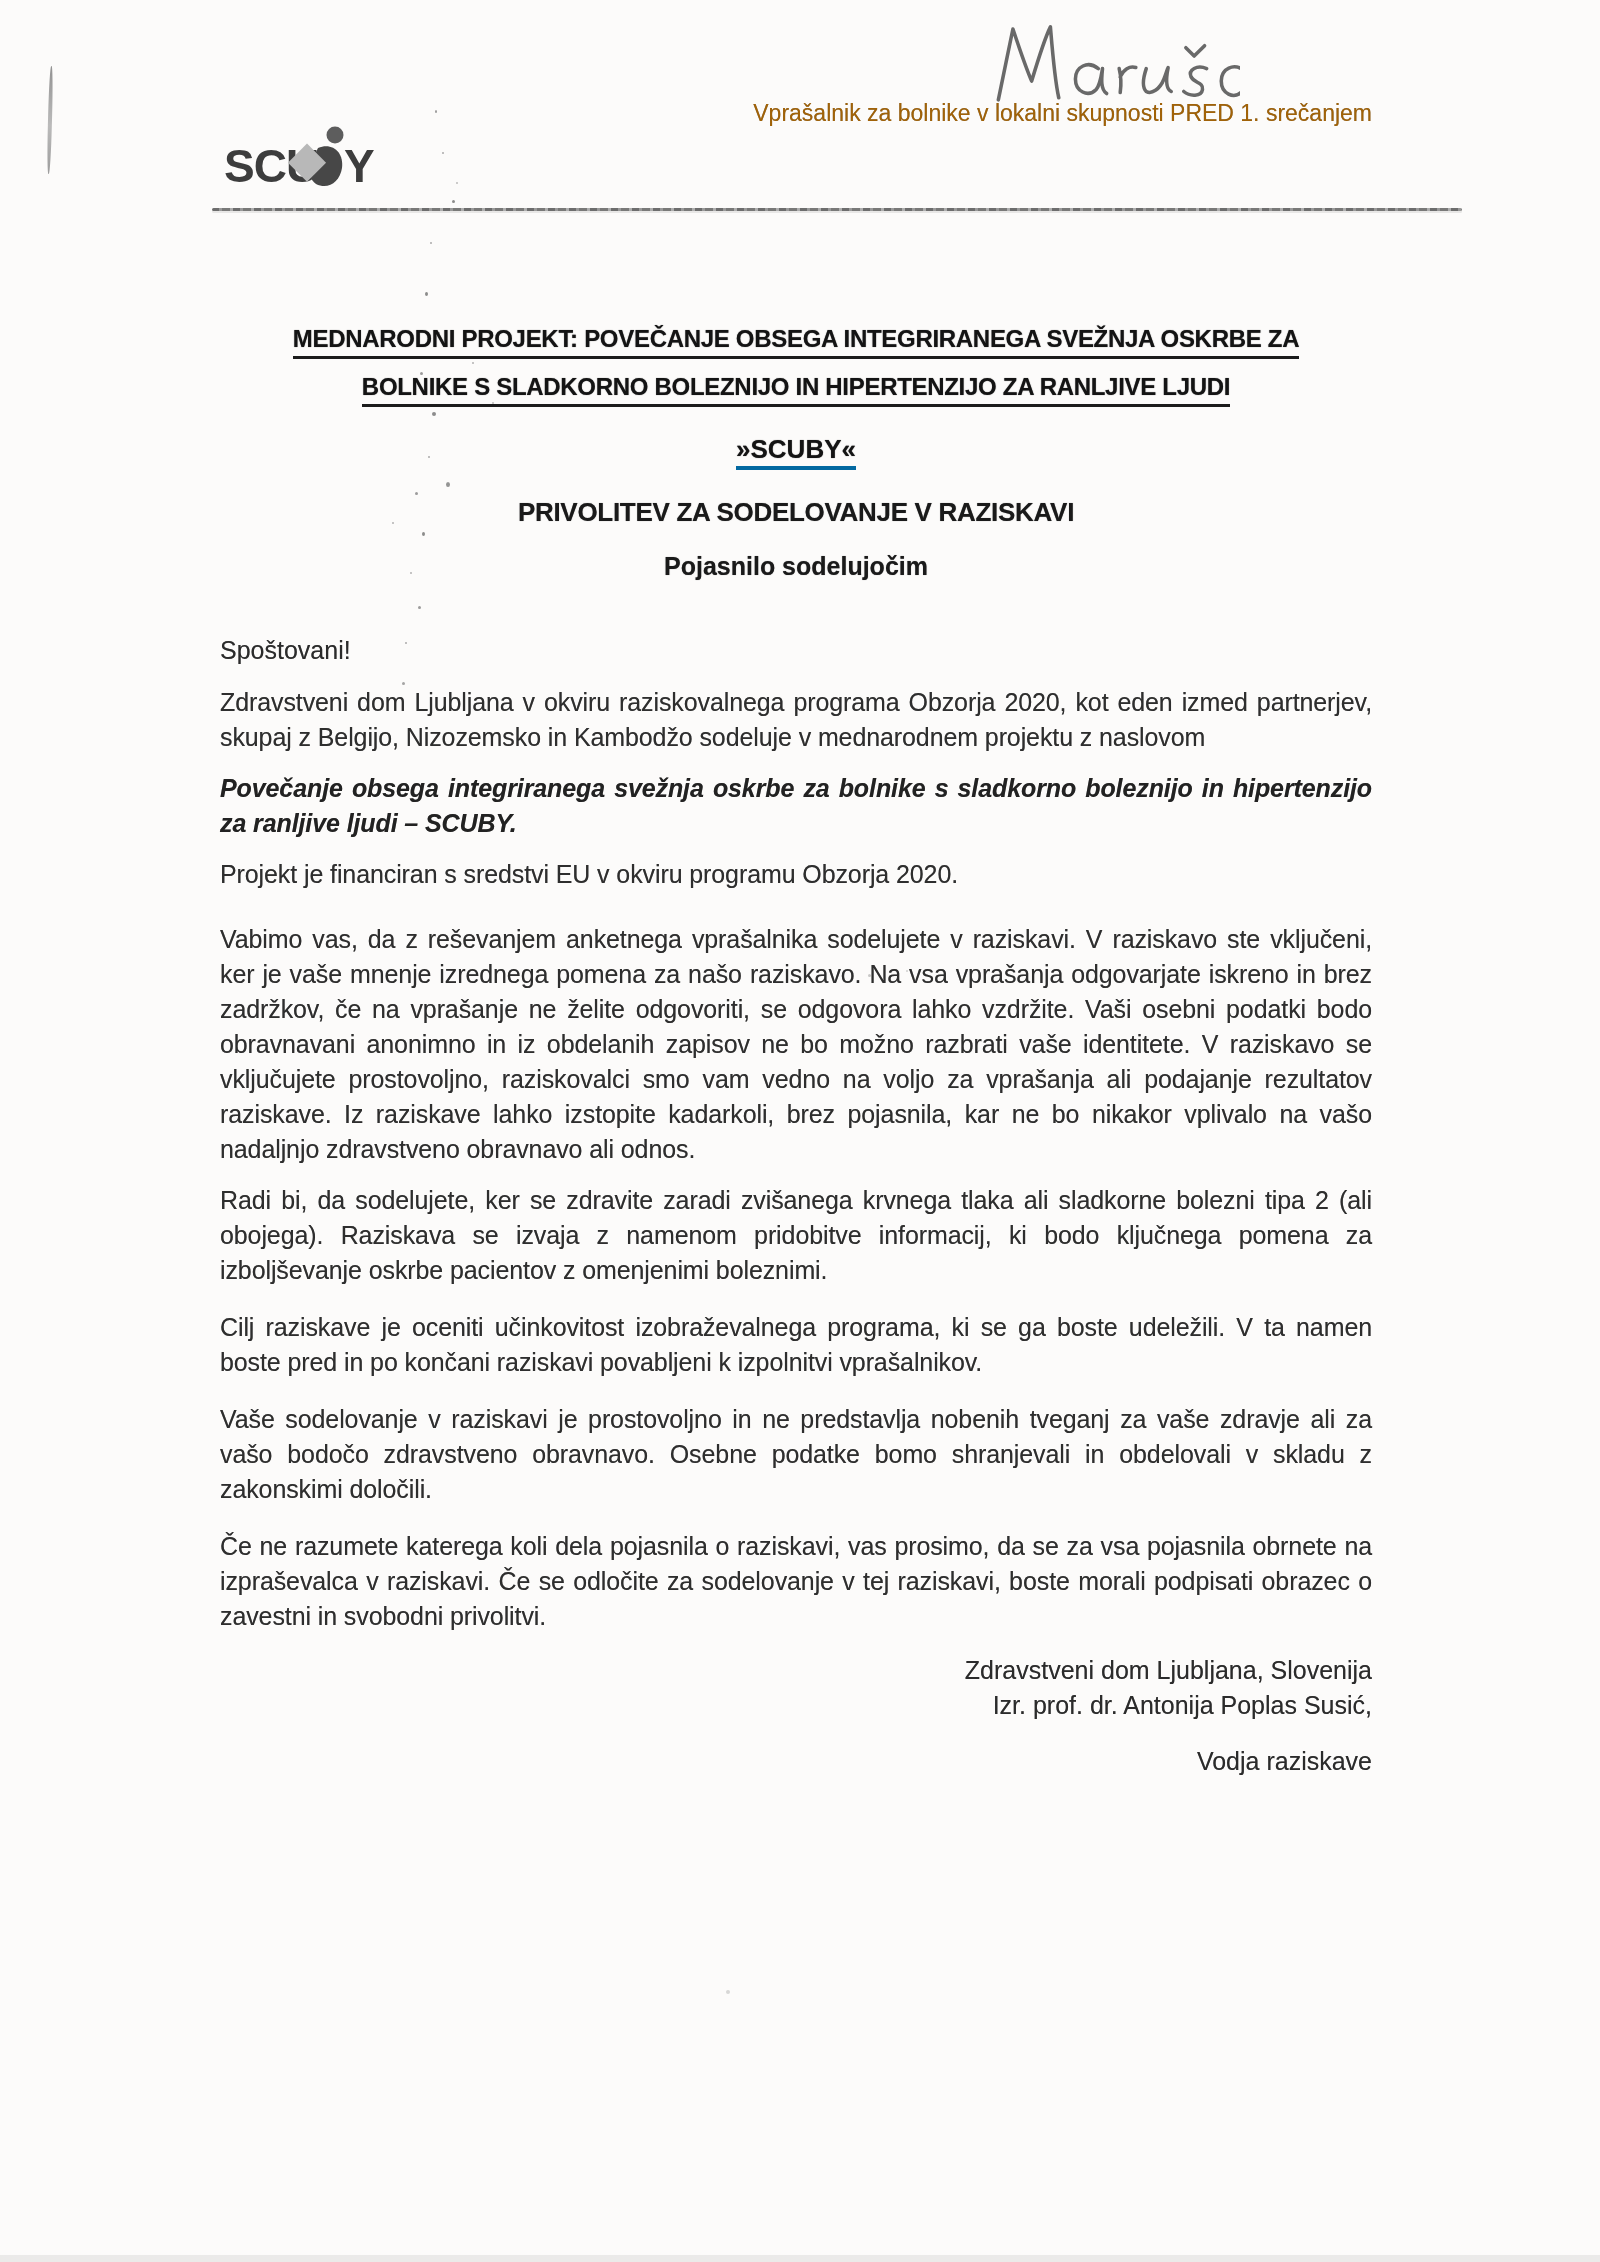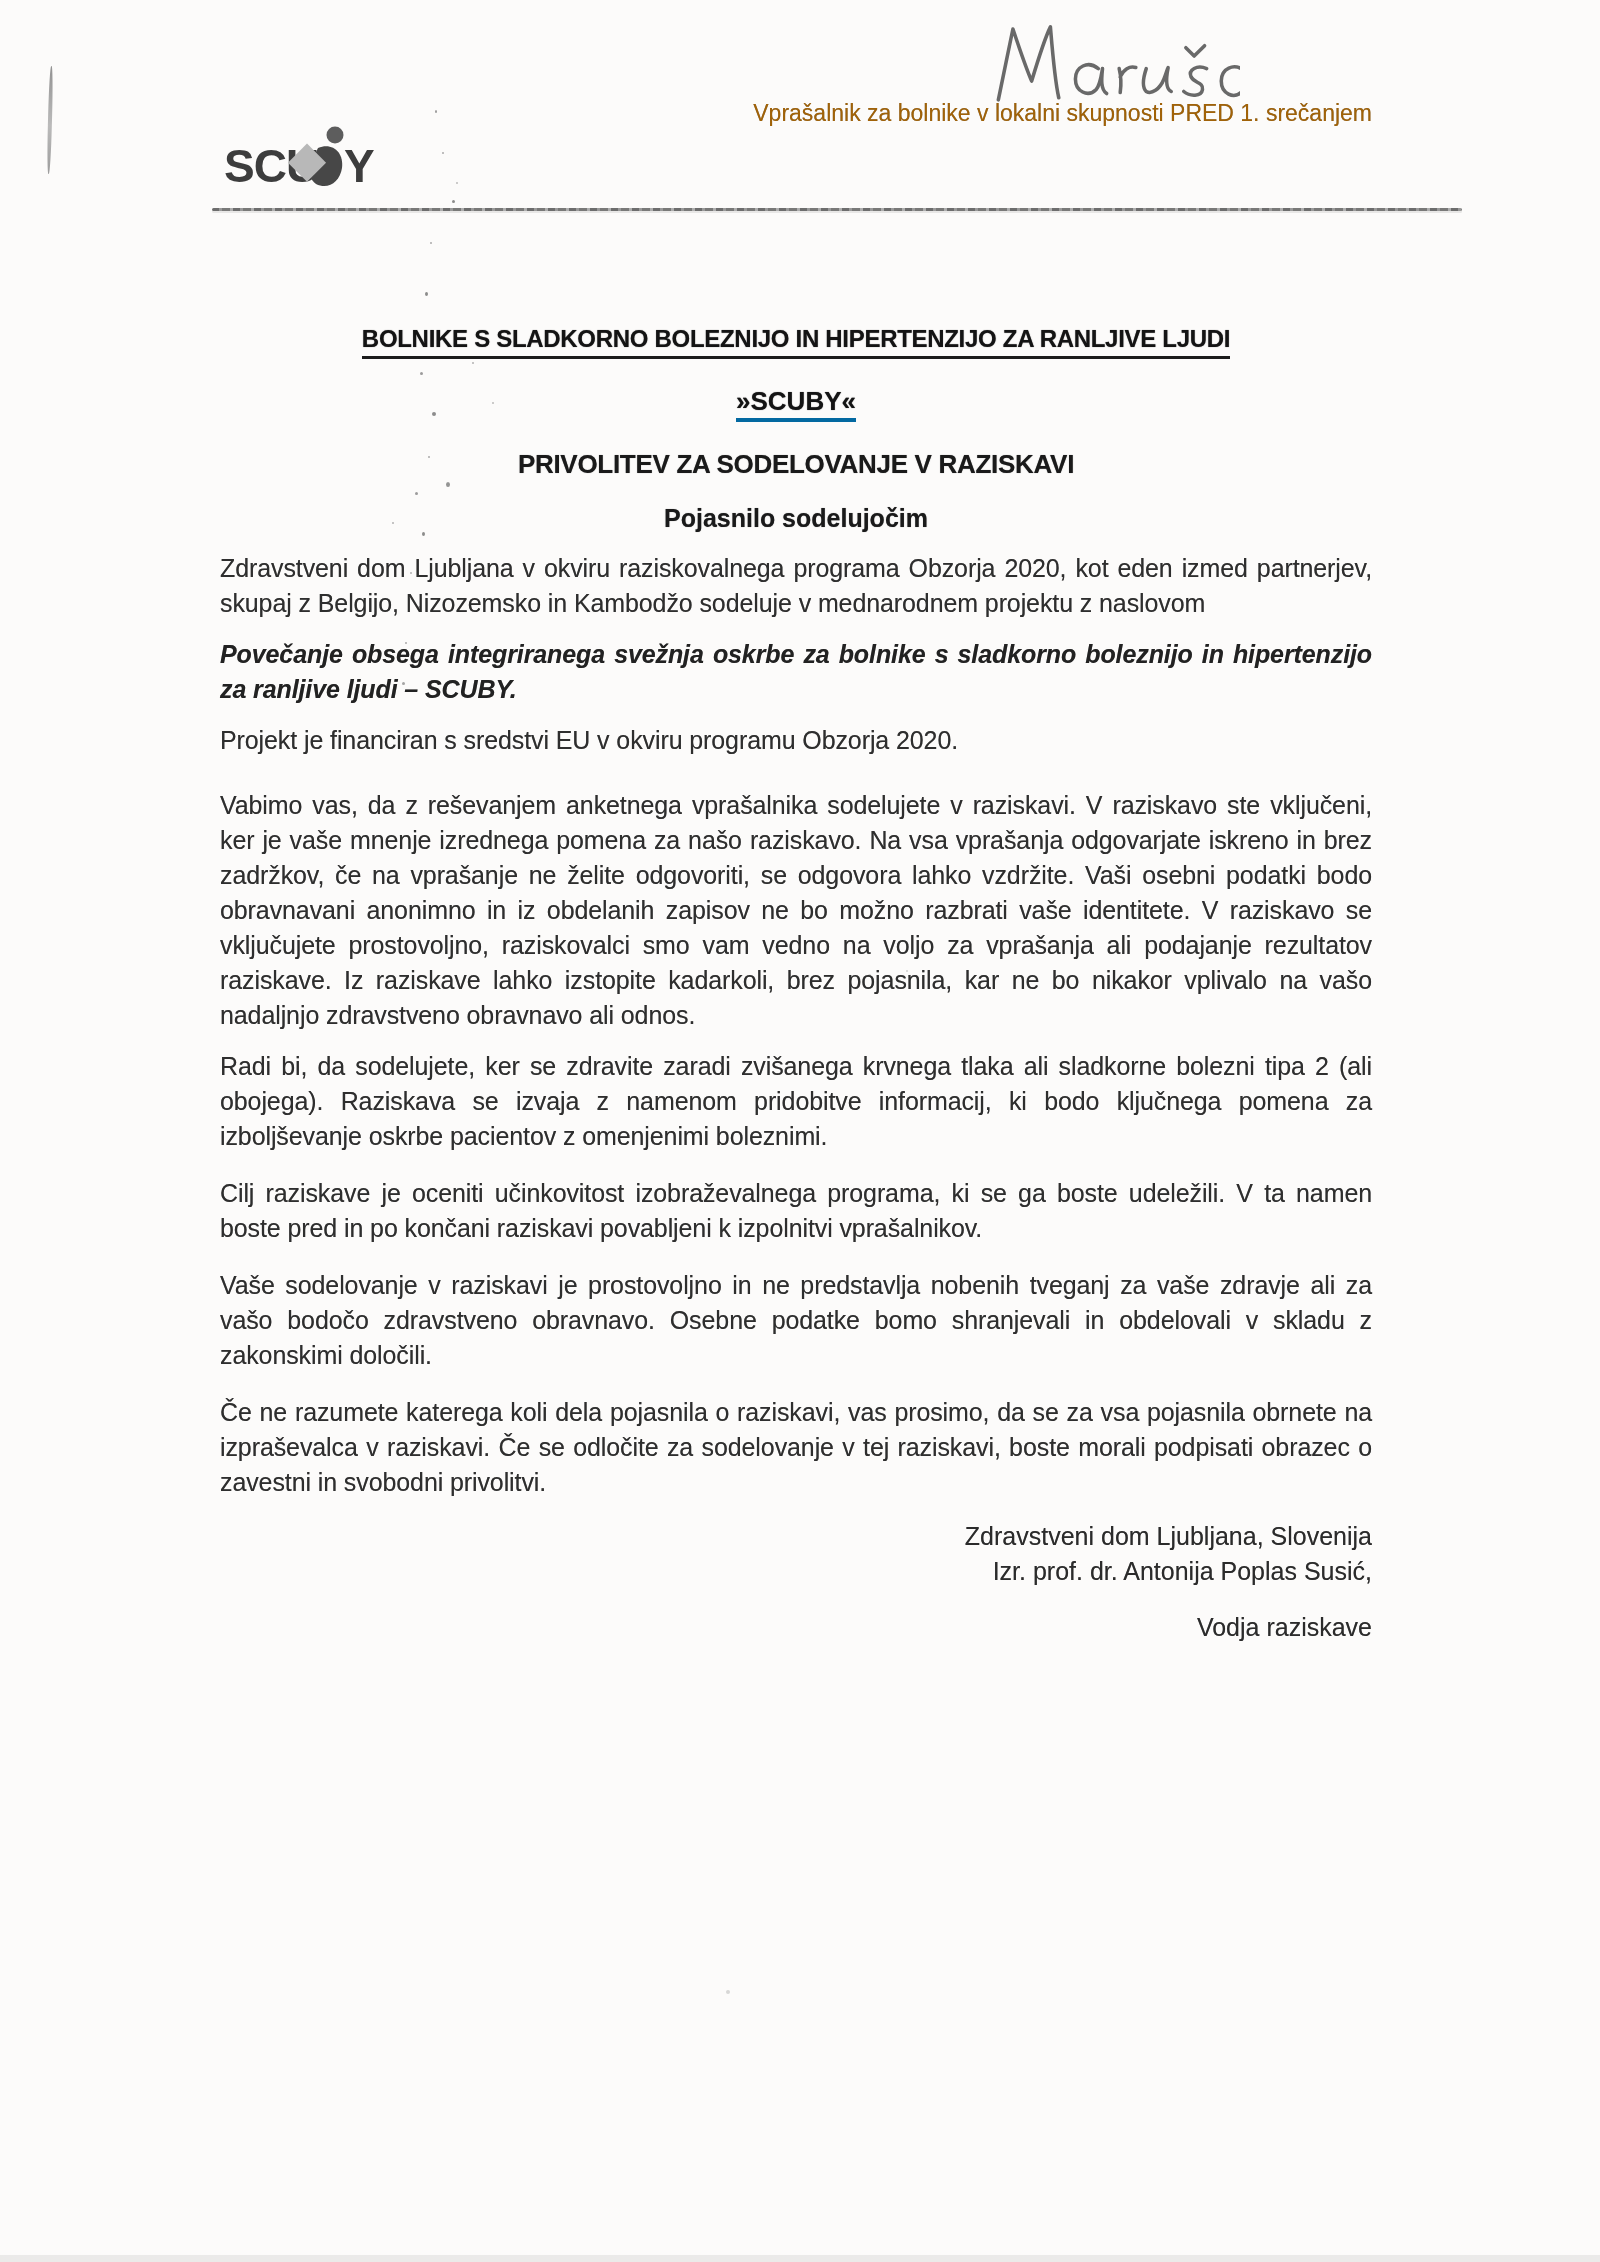--- a/index.html
+++ b/index.html
@@ -123,30 +123,32 @@
     <i class="speck" style="left:76px;top:122px;width:2px;height:2px;opacity:.4"></i>
     <i class="speck" style="left:66px;top:422px;width:4px;height:5px;opacity:.65"></i>
     <i class="speck" style="left:22px;top:622px;width:3px;height:3px;opacity:.55"></i>
   </div>
   <i class="speck-far" style="left:868px;top:974px;width:3px;height:3px;opacity:.35"></i>
   <i class="speck-far" style="left:906px;top:970px;width:2px;height:2px;opacity:.3"></i>
   <i class="speck-far" style="left:726px;top:1990px;width:4px;height:4px;opacity:.25"></i>
 
   <div class="content">
     <div class="doc-title">
+      <div><span class="uline">MEDNARODNI PROJEKT: POVEČANJE OBSEGA INTEGRIRANEGA SVEŽNJA OSKRBE ZA</span></div>
       <div><span class="uline">BOLNIKE S SLADKORNO BOLEZNIJO IN HIPERTENZIJO ZA RANLJIVE LJUDI</span></div>
     </div>
 
     <div class="acronym">
       <span class="uline">»SCUBY«</span>
     </div>
 
     <div class="h-consent">PRIVOLITEV ZA SODELOVANJE V RAZISKAVI</div>
     <div class="h-expl">Pojasnilo sodelujočim</div>
 
+    <div class="salutation">Spoštovani!</div>
 
     <p class="para mt17">Zdravstveni dom Ljubljana v okviru raziskovalnega programa Obzorja 2020, kot eden izmed partnerjev, skupaj z Belgijo, Nizozemsko in Kambodžo sodeluje v mednarodnem projektu z naslovom</p>
     <p class="para mt16 emphasis">Povečanje obsega integriranega svežnja oskrbe za bolnike s sladkorno boleznijo in hipertenzijo za ranljive ljudi – SCUBY.</p>
     <p class="para mt16">Projekt je financiran s sredstvi EU v okviru programu Obzorja 2020.</p>
     <p class="para mt30">Vabimo vas, da z reševanjem anketnega vprašalnika sodelujete v raziskavi. V raziskavo ste vključeni, ker je vaše mnenje izrednega pomena za našo raziskavo. Na vsa vprašanja odgovarjate iskreno in brez zadržkov, če na vprašanje ne želite odgovoriti, se odgovora lahko vzdržite. Vaši osebni podatki bodo obravnavani anonimno in iz obdelanih zapisov ne bo možno razbrati vaše identitete. V raziskavo se vključujete prostovoljno, raziskovalci smo vam vedno na voljo za vprašanja ali podajanje rezultatov raziskave. Iz raziskave lahko izstopite kadarkoli, brez pojasnila, kar ne bo nikakor vplivalo na vašo nadaljnjo zdravstveno obravnavo ali odnos.</p>
     <p class="para mt16">Radi bi, da sodelujete, ker se zdravite zaradi zvišanega krvnega tlaka ali sladkorne bolezni tipa 2 (ali obojega). Raziskava se izvaja z namenom pridobitve informacij, ki bodo ključnega pomena za izboljševanje oskrbe pacientov z omenjenimi boleznimi.</p>
     <p class="para mt22">Cilj raziskave je oceniti učinkovitost izobraževalnega programa, ki se ga boste udeležili. V ta namen boste pred in po končani raziskavi povabljeni k izpolnitvi vprašalnikov.</p>
     <p class="para mt22">Vaše sodelovanje v raziskavi je prostovoljno in ne predstavlja nobenih tveganj za vaše zdravje ali za vašo bodočo zdravstveno obravnavo. Osebne podatke bomo shranjevali in obdelovali v skladu z zakonskimi določili.</p>
     <p class="para mt22">Če ne razumete katerega koli dela pojasnila o raziskavi, vas prosimo, da se za vsa pojasnila obrnete na izpraševalca v raziskavi. Če se odločite za sodelovanje v tej raziskavi, boste morali podpisati obrazec o zavestni in svobodni privolitvi.</p>
 

